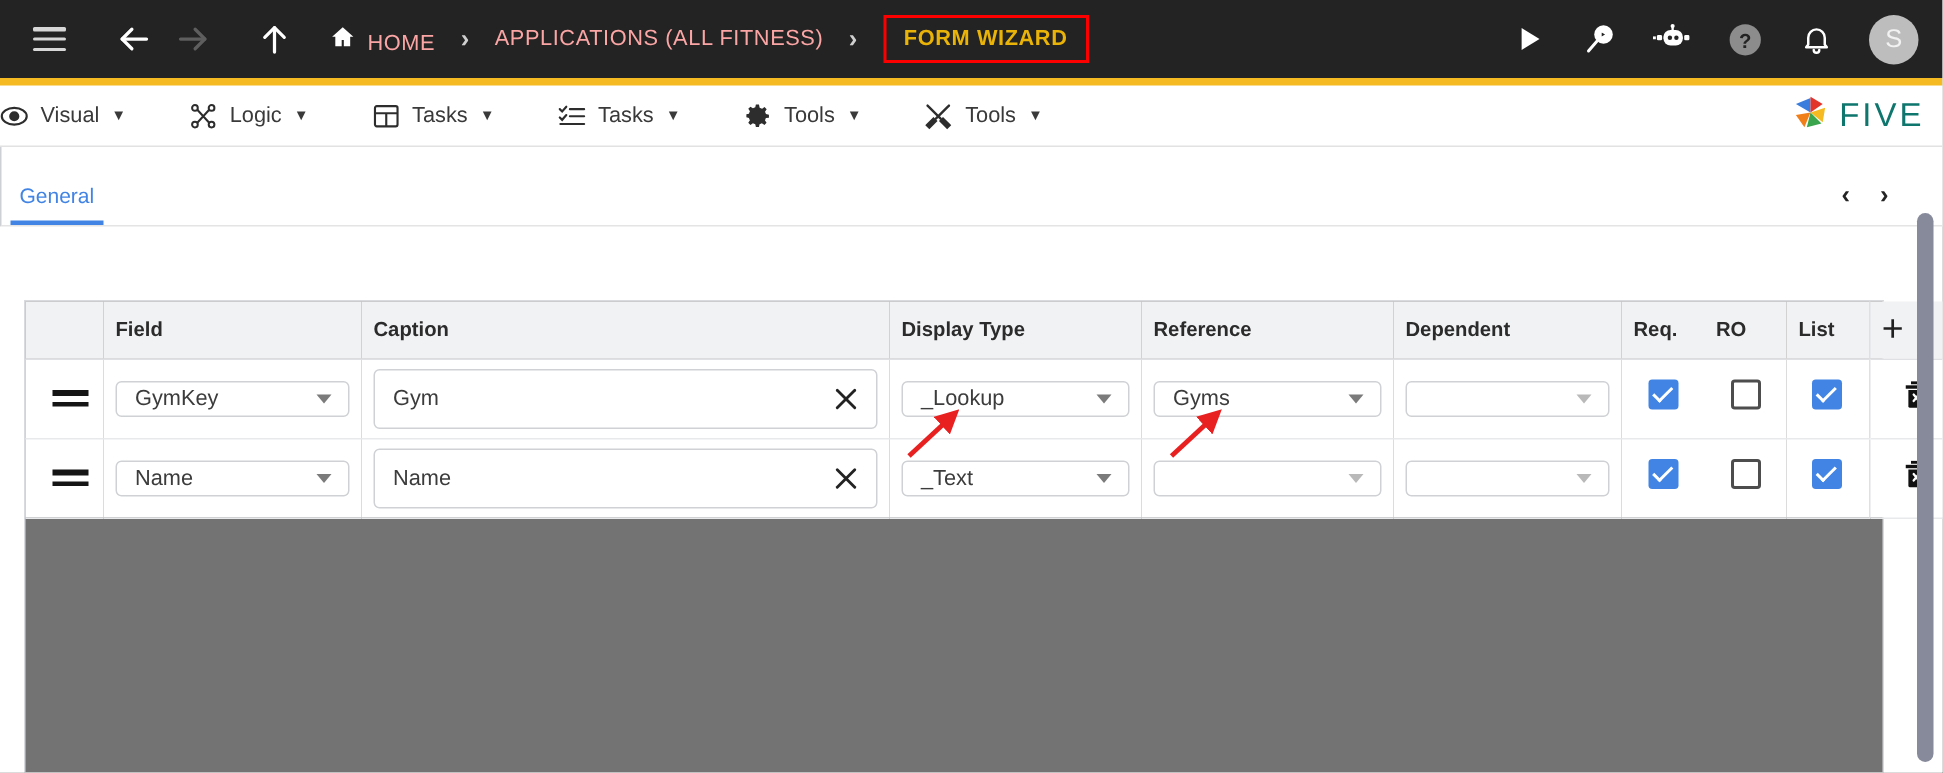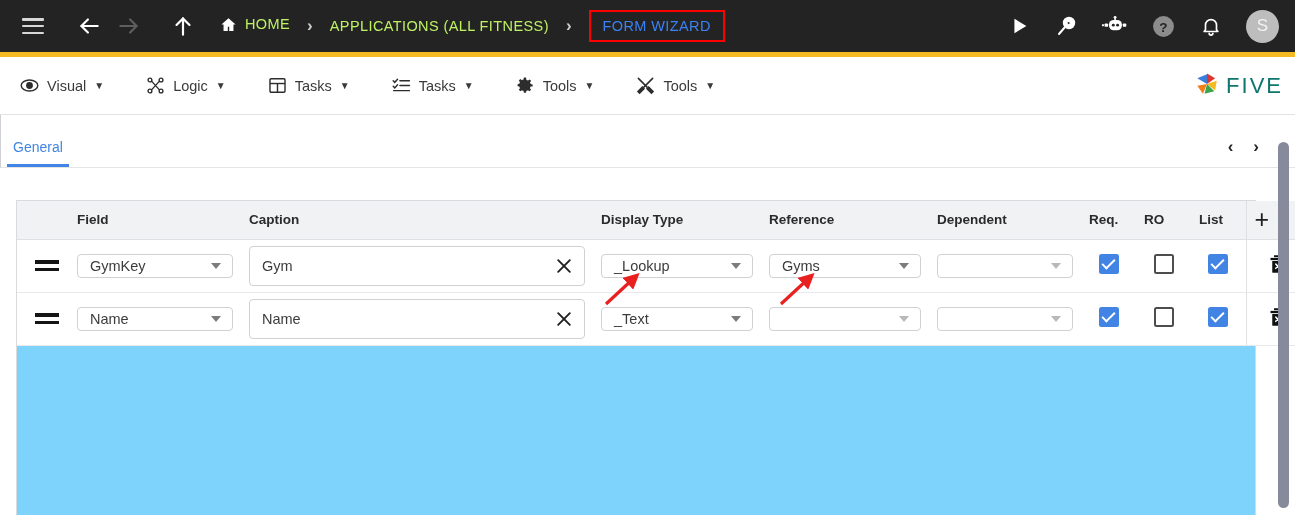--- a/index.html
+++ b/index.html
@@ -21,40 +21,40 @@
     content: ""; position: absolute; left: 0; right: 0; bottom: -5px;
     height: 5px; background: #f5b921;
   }
   .ticon { display:flex; align-items:center; justify-content:center; cursor:pointer; }
   .hamburger { width: 22px; height: 16px; display:flex; flex-direction:column; justify-content:space-between; margin-right: 28px;}
   .hamburger span { display:block; height: 2.5px; background:#d7d7d7; border-radius:1px;}
   .navarrow { width: 34px; height: 34px; margin-right: 6px; }
   .navarrow svg { display:block; }
   .bc { display:flex; align-items:center; margin-left: 14px; }
   .bc-item {
-    color:#bef264; font-size:14.5px; letter-spacing:.4px; font-weight:500;
-    display:flex; align-items:flex-start; gap:8px; cursor:pointer;
+    color:#fca5a5; font-size:14.5px; letter-spacing:.4px; font-weight:500;
+    display:flex; align-items:flex-end; gap:8px; cursor:pointer;
   }
   .bc-sep { color:#cfcfcf; font-size:17px; margin:0 17px; font-weight:600; }
   .bc-current {
-    color:#3b82f6; font-size:14.5px; letter-spacing:.4px; font-weight:400;
+    color:#eab308; font-size:14.5px; letter-spacing:.4px; font-weight:700;
     border:2px solid #fc0000; padding: 6px 12px; cursor:pointer;
   }
   .top-right { margin-left:auto; display:flex; align-items:center; gap:22px; }
   .top-right .ticon { width:26px; height:26px; }
   .avatar {
     width:33px; height:33px; border-radius:50%; background:#bdbdbd;
     color:#f2f2f2; font-size:17px; display:flex; align-items:center; justify-content:center;
     cursor:pointer;
   }
 
   
   .menubar {
-    height: 58px; background:#ffffff; border-bottom:1px solid #e2e2e2;
-    display:flex; align-items:center; padding-left: 20px; margin-top:5px;
+    height: 41px; background:#ffffff; border-bottom:1px solid #e2e2e2;
+    display:flex; align-items:center; margin-top:5px;
   }
   .menu-item {
     display:flex; align-items:center; gap:8px; margin-right:42px;
     font-size:14.5px; color:#3a3a3a; cursor:pointer;
   }
   .menu-item .caret { font-size:10px; color:#3a3a3a; }
   .mi-icon { width:19px; height:19px; display:flex; align-items:center; justify-content:center; }
   .logo { margin-left:auto; margin-right:12px; display:flex; align-items:center; gap:6px; }
   .logo-text { font-size:22px; letter-spacing:2px; color:#0f766e; font-weight:400; }
 
@@ -76,21 +76,21 @@
   .tab {
     font-size:14px; color:#4184e4; padding: 0 6px 9px 6px; margin-left:2px;
     border-bottom:3px solid #4184e4; cursor:pointer;
   }
   .pager { margin-left:auto; display:flex; align-items:center; gap:20px; padding:0 36px 12px 0; }
   .pager span { font-size:17px; color:#242424; font-weight:700; cursor:pointer; line-height:1;}
 
   
   .tablewrap {
     position:absolute; left:16px; top:200px; width:1240px; height:315px;
-    border:1px solid #d9dadd; border-bottom:none; background:#7dd3fc;
+    border:1px solid #d9dadd; border-bottom:none; background:#737373;
   }
   table.grid { width:100%; border-collapse:collapse; table-layout:fixed; }
   table.grid th {
     background:#f1f2f4; font-size:13.5px; color:#2b2b2b; font-weight:700;
     text-align:left; height:38px; padding:0 8px; border-bottom:1px solid #dfe0e3;
   }
   table.grid td {
     height:53px; padding:0 8px; border-bottom:1px solid #e8e9eb; vertical-align:middle;
     background:#fff;
   }

